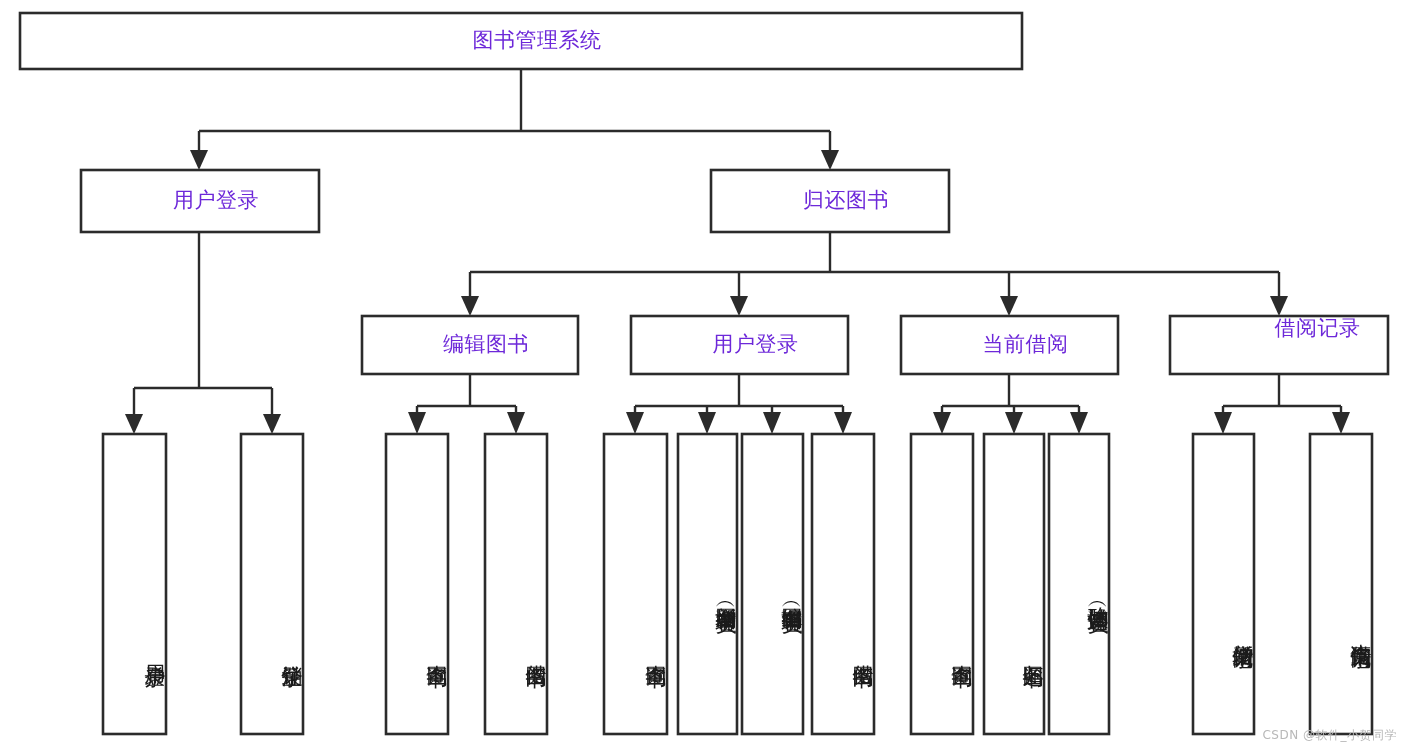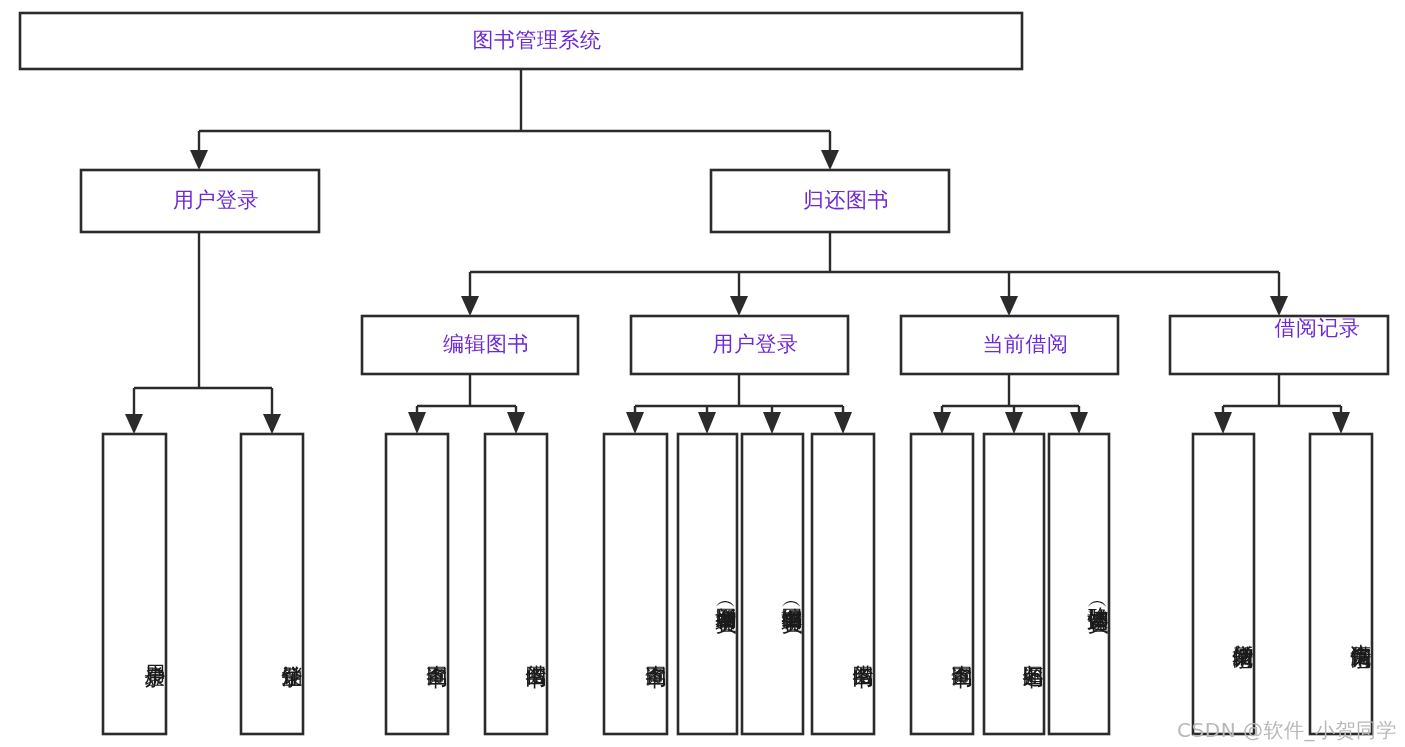--- a/index.html
+++ b/index.html
@@ -68,21 +68,21 @@
     letter-spacing: 1px;
     padding-top: 10px;
     pointer-events: none;
   }
   .node-label-v.pad-sm { padding-top: 46px; }
   .node-label-v.pad-md { padding-top: 66px; }
   .watermark {
     position: absolute;
     right: 8px;
     bottom: 3px;
-    font-size: 20px;
+    font-size: 12px;
     color: #b8b8b8;
     letter-spacing: 0.5px;
     white-space: nowrap;
     pointer-events: none;
   }
 </style>
 </head>
 <body>
 
 <div id="diagram-root">

